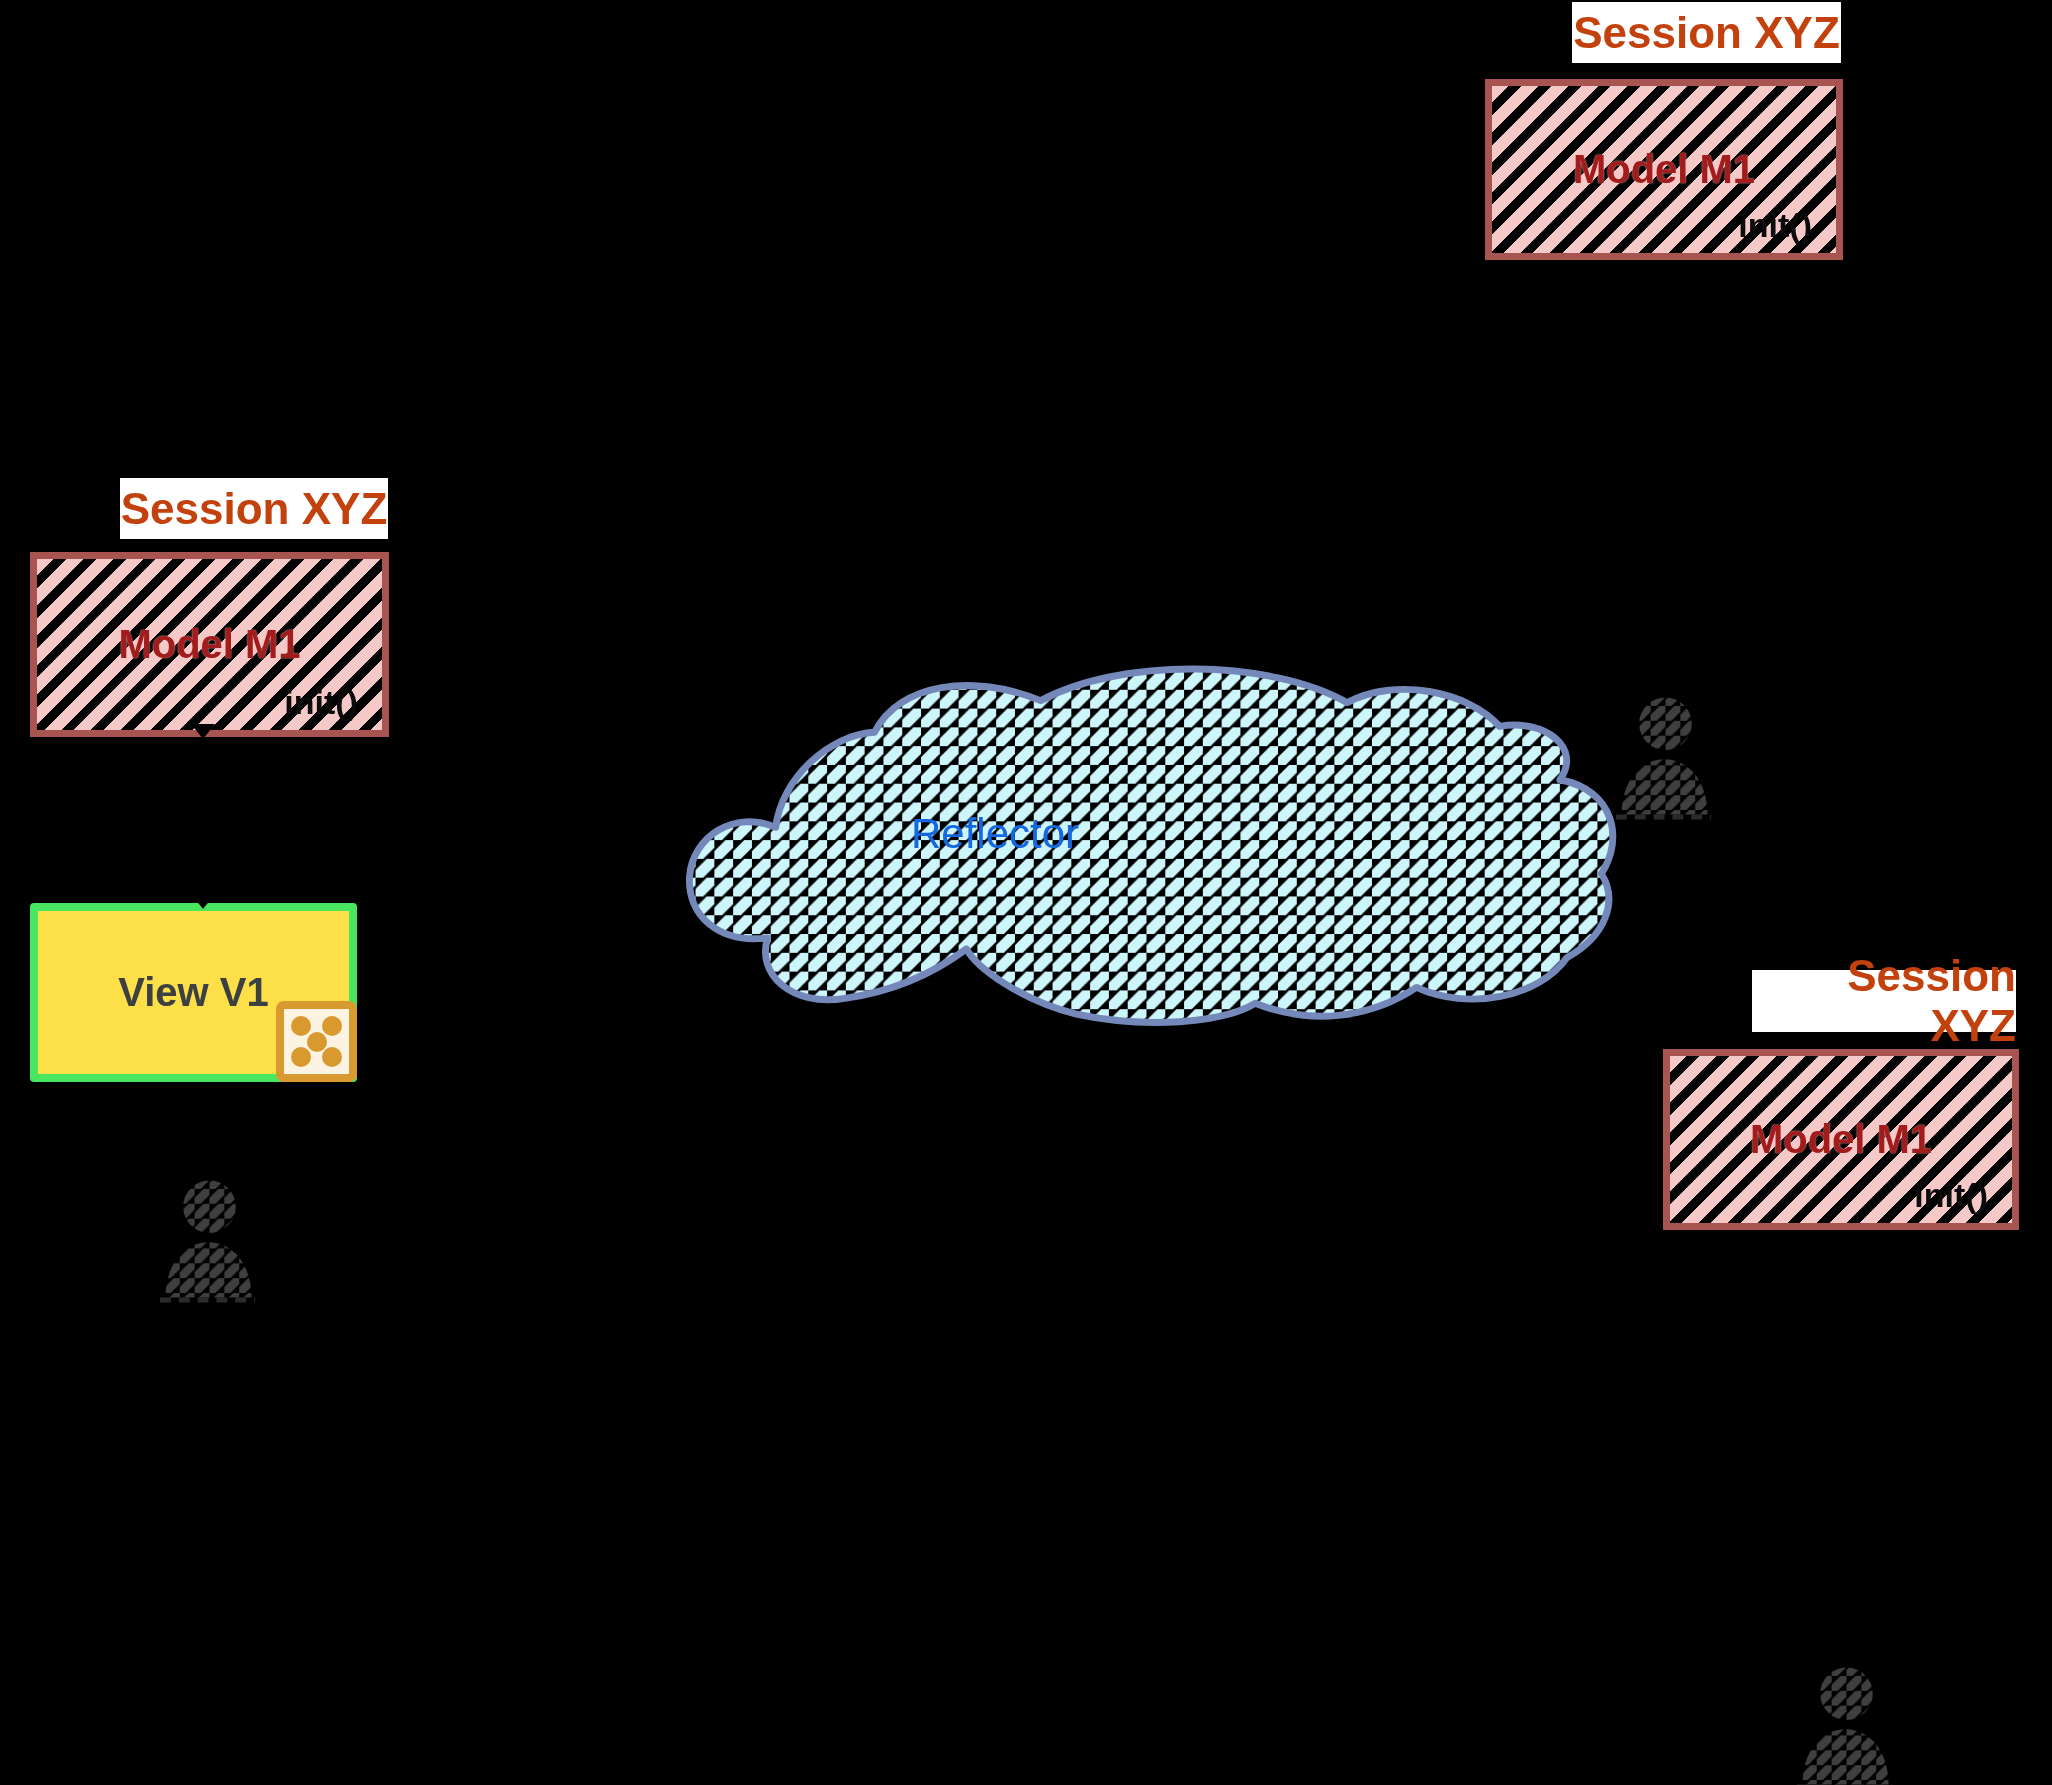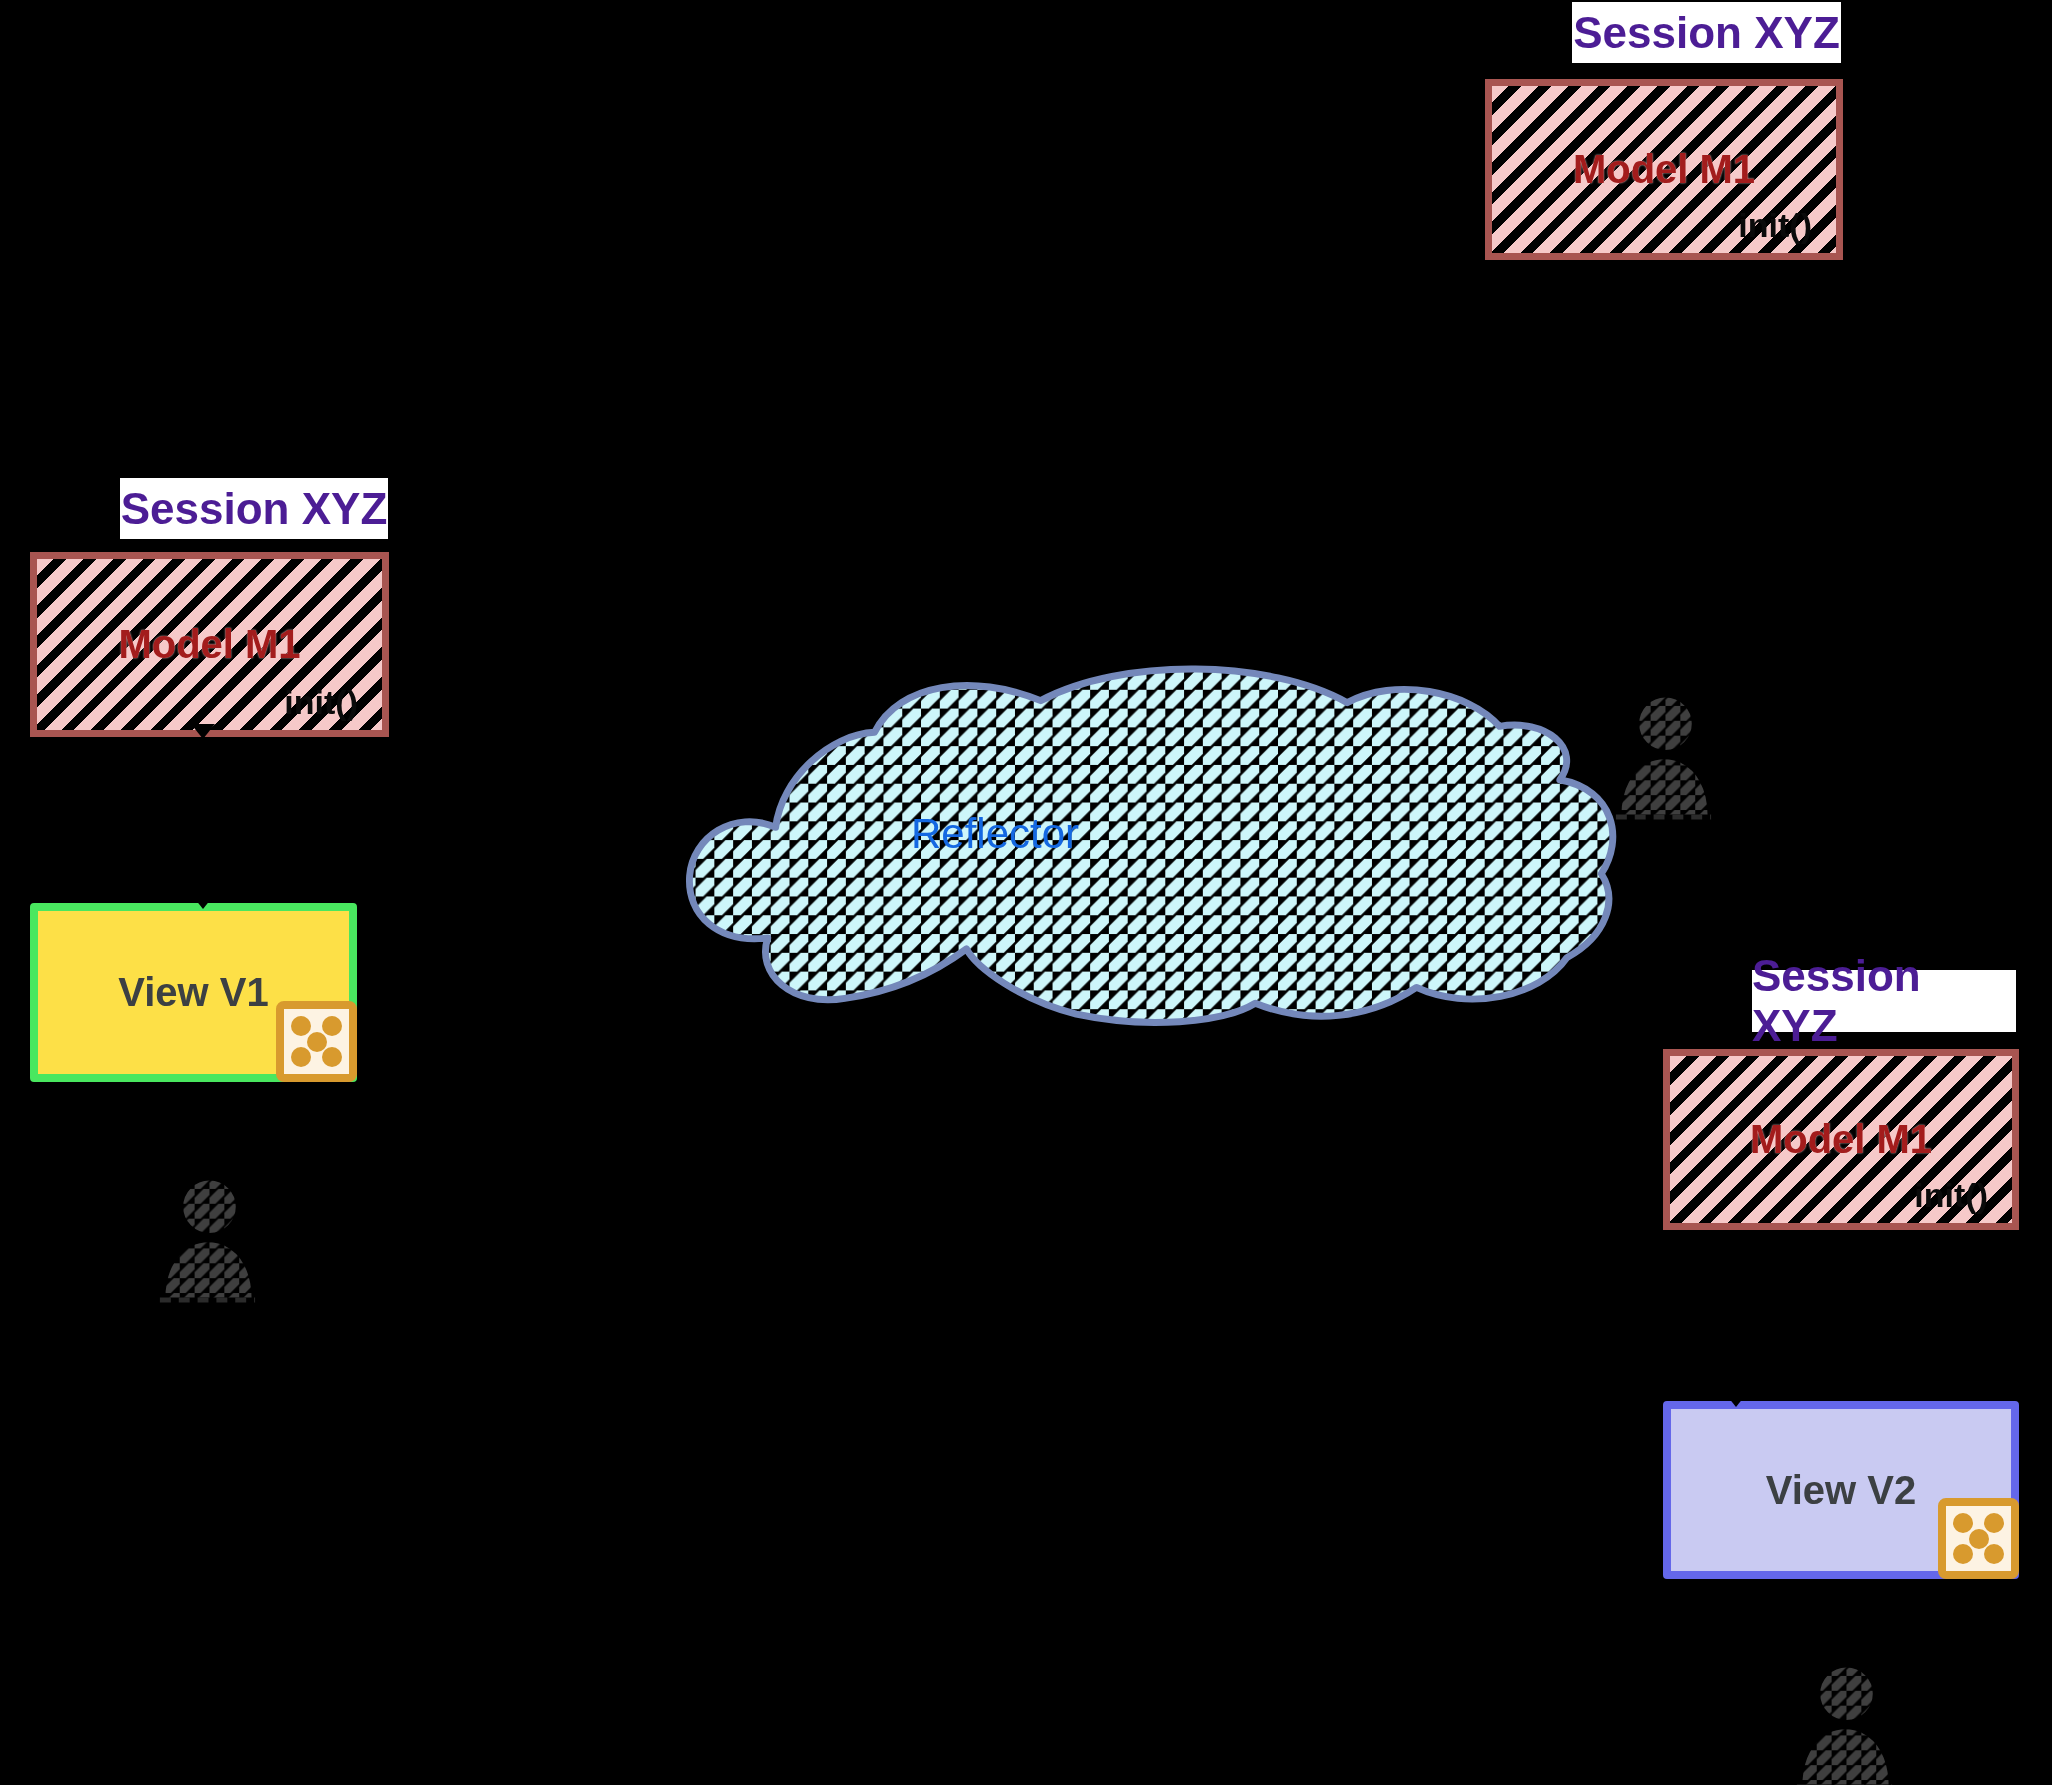--- a/index.html
+++ b/index.html
@@ -2,23 +2,24 @@
 <html><head>
 <meta charset="utf-8">
 <style>
   html,body{margin:0;padding:0;background:#000;}
   #canvas{
     position:relative;width:2052px;height:1785px;background:#000;overflow:hidden;
     font-family:"Liberation Sans",sans-serif;
   }
   
   .session-label{
-    position:absolute;background:#ffffff;color:#4c1d95;
+    position:absolute;background:#ffffff;color:#c2410c;
     font-weight:bold;font-size:44px;display:flex;align-items:center;justify-content:center;
     letter-spacing:0;
+    text-align:right;
   }
   .s0{left:1572px;top:2px;width:269px;height:61px;}
   .s1{left:120px;top:478px;width:268px;height:61px;}
   .s2{left:1752px;top:970px;width:264px;height:62px;}
   
   .model-box{
     position:absolute;box-sizing:border-box;
     border:7px solid #a85551;border-radius:0;
     background:repeating-linear-gradient(135deg,#f6c9c9 0px,#f6c9c9 12px,#000000 12px,#000000 21px);
     display:flex;align-items:center;justify-content:center;
@@ -153,30 +154,20 @@
     <line x1="10" y1="127" x2="106" y2="127" stroke="#2b2b2b" stroke-width="5" stroke-dasharray="11 8"></line>
   </svg>
 
   <div class="session-label s2">Session XYZ</div>
 
   <div class="model-box m2">
     <span class="model-title">Model M1</span>
     <span class="init-label">init()</span>
   </div>
 
-  <div class="view-box v2">
-    <span class="view-title">View V2</span>
-    <div class="dice">
-      <span class="pip"></span>
-        <span class="pip"></span>
-        <span class="pip"></span>
-        <span class="pip"></span>
-        <span class="pip"></span>
-    </div>
-  </div>
 
   <svg class="person p2" viewBox="0 0 116 132">
     <defs>
       <pattern id="pd2" width="15" height="15" patternUnits="userSpaceOnUse">
         <path d="M-4 19 L19 -4" stroke="#3f3f3f" stroke-width="8.5"></path>
         <path d="M11 34 L34 11" stroke="#3f3f3f" stroke-width="8.5"></path>
       </pattern>
     </defs>
     <circle cx="60" cy="33" r="28" fill="url(#pd2)" stroke="#000" stroke-width="3"></circle>
     <path d="M14 126 C14 97 26 79 42 71 C52 66 66 66 76 71 C92 79 104 97 104 126 Z" fill="url(#pd2)" stroke="#000" stroke-width="3"></path>

